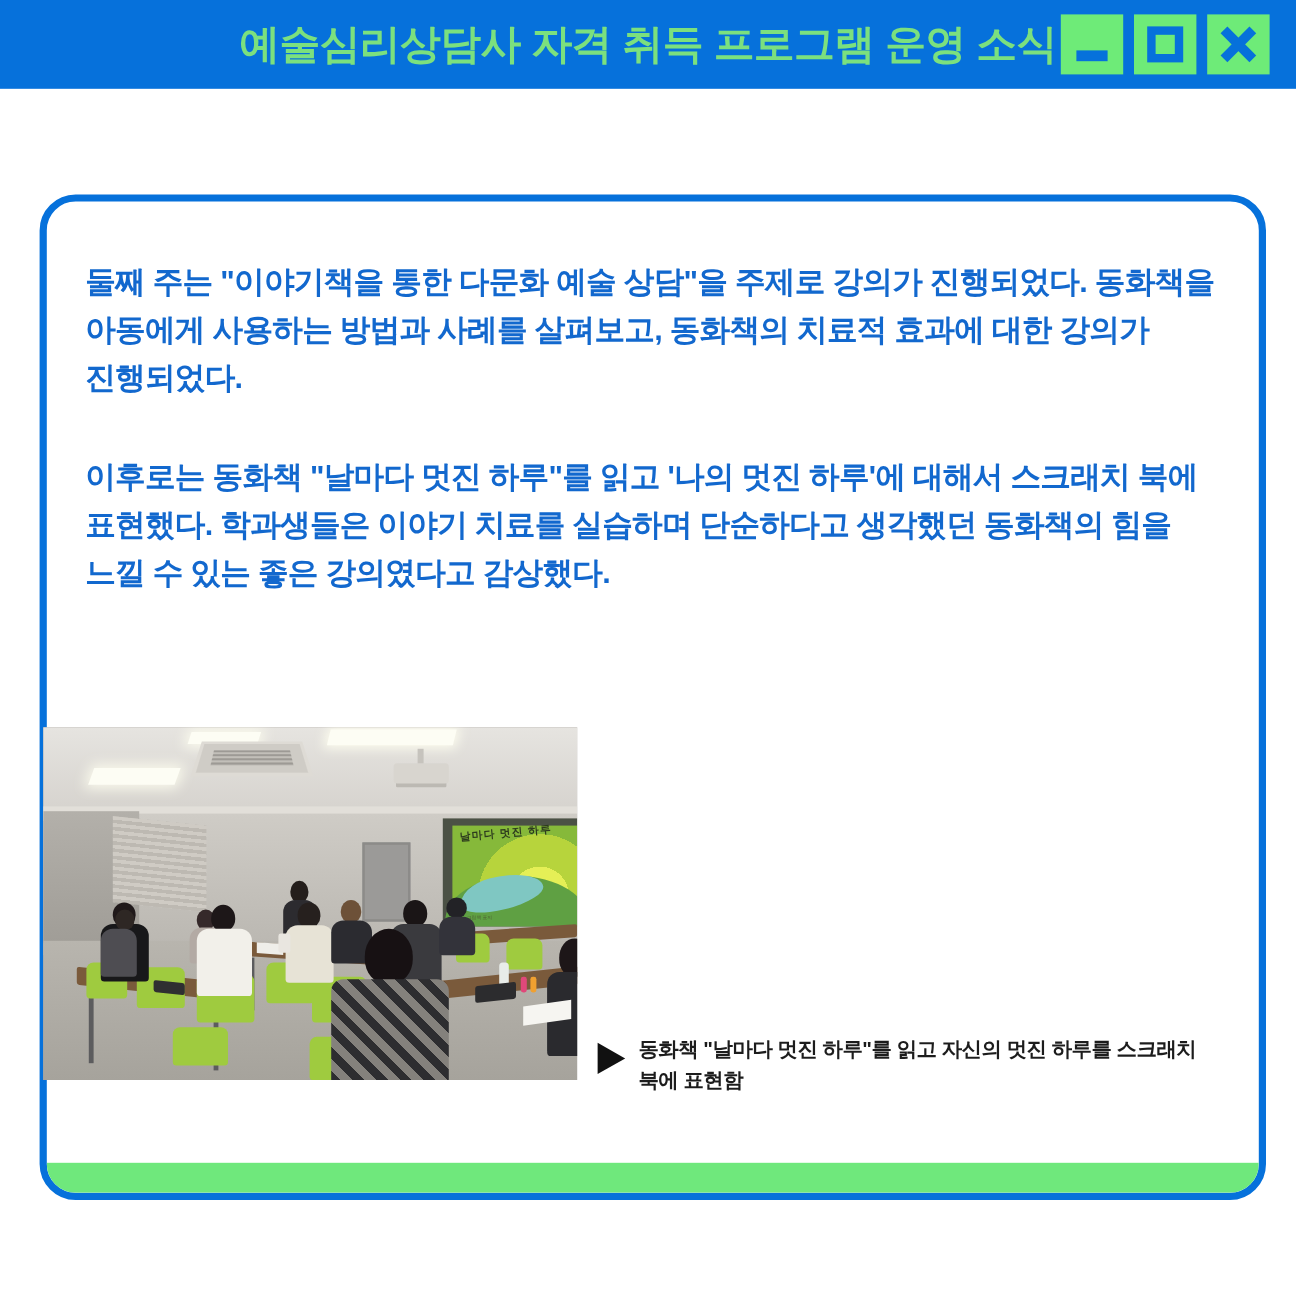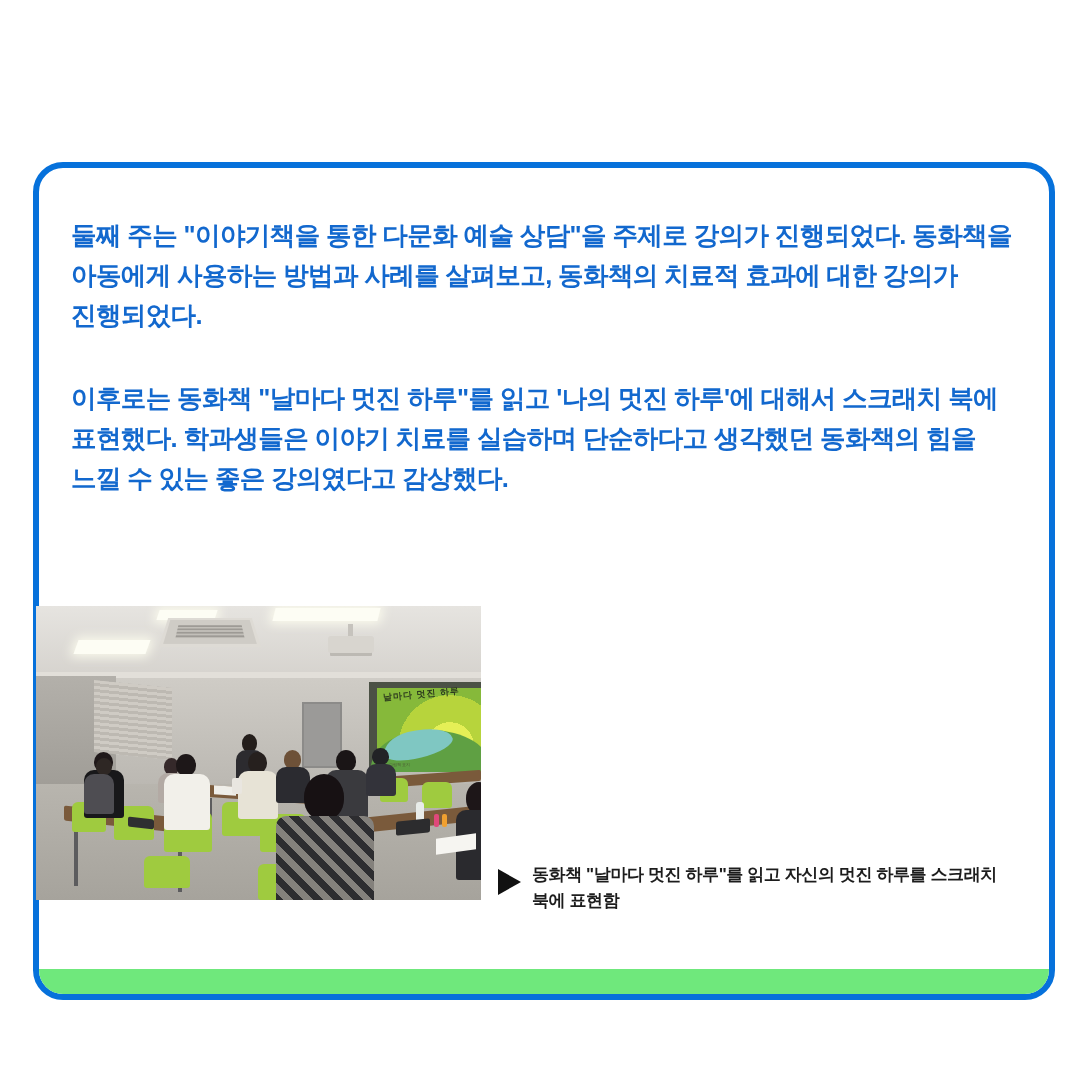--- a/index.html
+++ b/index.html
@@ -306,20 +306,35 @@
     letter-spacing: -0.4px;
     word-break: keep-all;
     max-width: 500px;
   }
 </style>
 </head>
 <body>
 
 <div id="page">
 
+  <div id="titlebar">
+    <div id="titlebar-title">예술심리상담사 자격 취득 프로그램 운영 소식</div>
+
+    <div id="window-controls">
+      <div class="win-btn">
+        <span class="glyph-min"></span>
+      </div>
+      <div class="win-btn">
+        <span class="glyph-max"></span>
+      </div>
+      <div class="win-btn">
+        <span class="glyph-close"></span>
+      </div>
+    </div>
+  </div>
 
   <div id="card">
 
     <div id="card-body">
       <p class="body-para" id="body-paragraph-1">둘째 주는 "이야기책을 통한 다문화 예술 상담"을 주제로 강의가 진행되었다. 동화책을 아동에게 사용하는 방법과 사례를 살펴보고, 동화책의 치료적 효과에 대한 강의가 진행되었다.</p>
 
       <p class="body-para" id="body-paragraph-2">이후로는 동화책 "날마다 멋진 하루"를 읽고 '나의 멋진 하루'에 대해서 스크래치 북에 표현했다. 학과생들은 이야기 치료를 실습하며 단순하다고 생각했던 동화책의 힘을 느낄 수 있는 좋은 강의였다고 감상했다.</p>
     </div>
 
     <div id="card-footer-band"></div>

